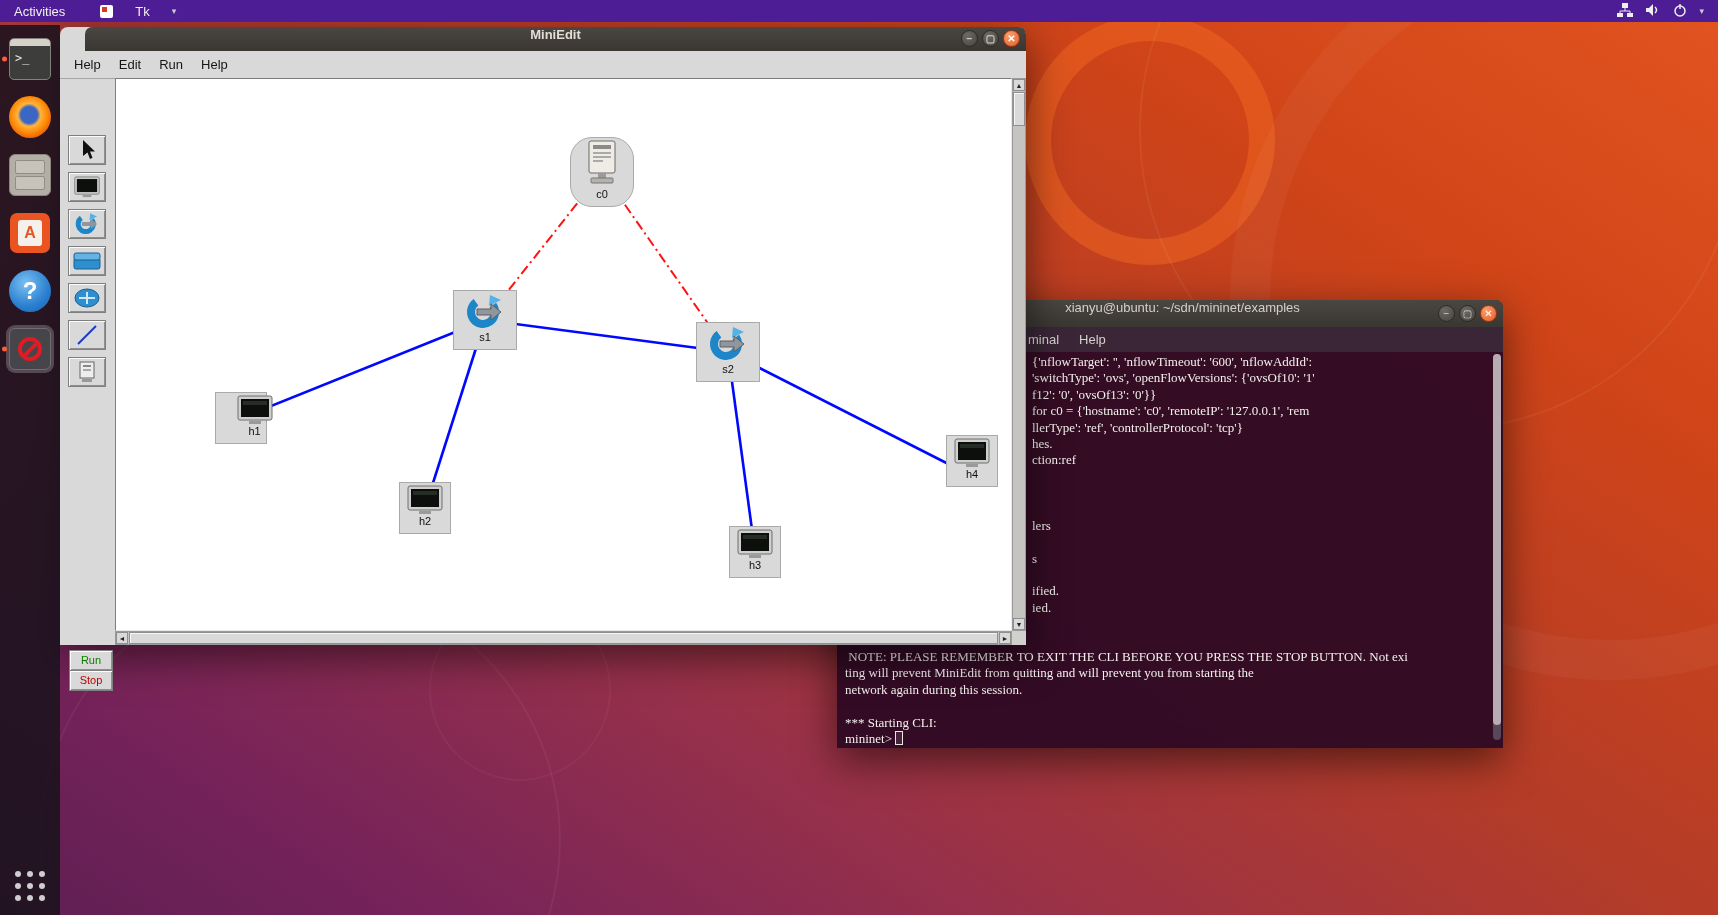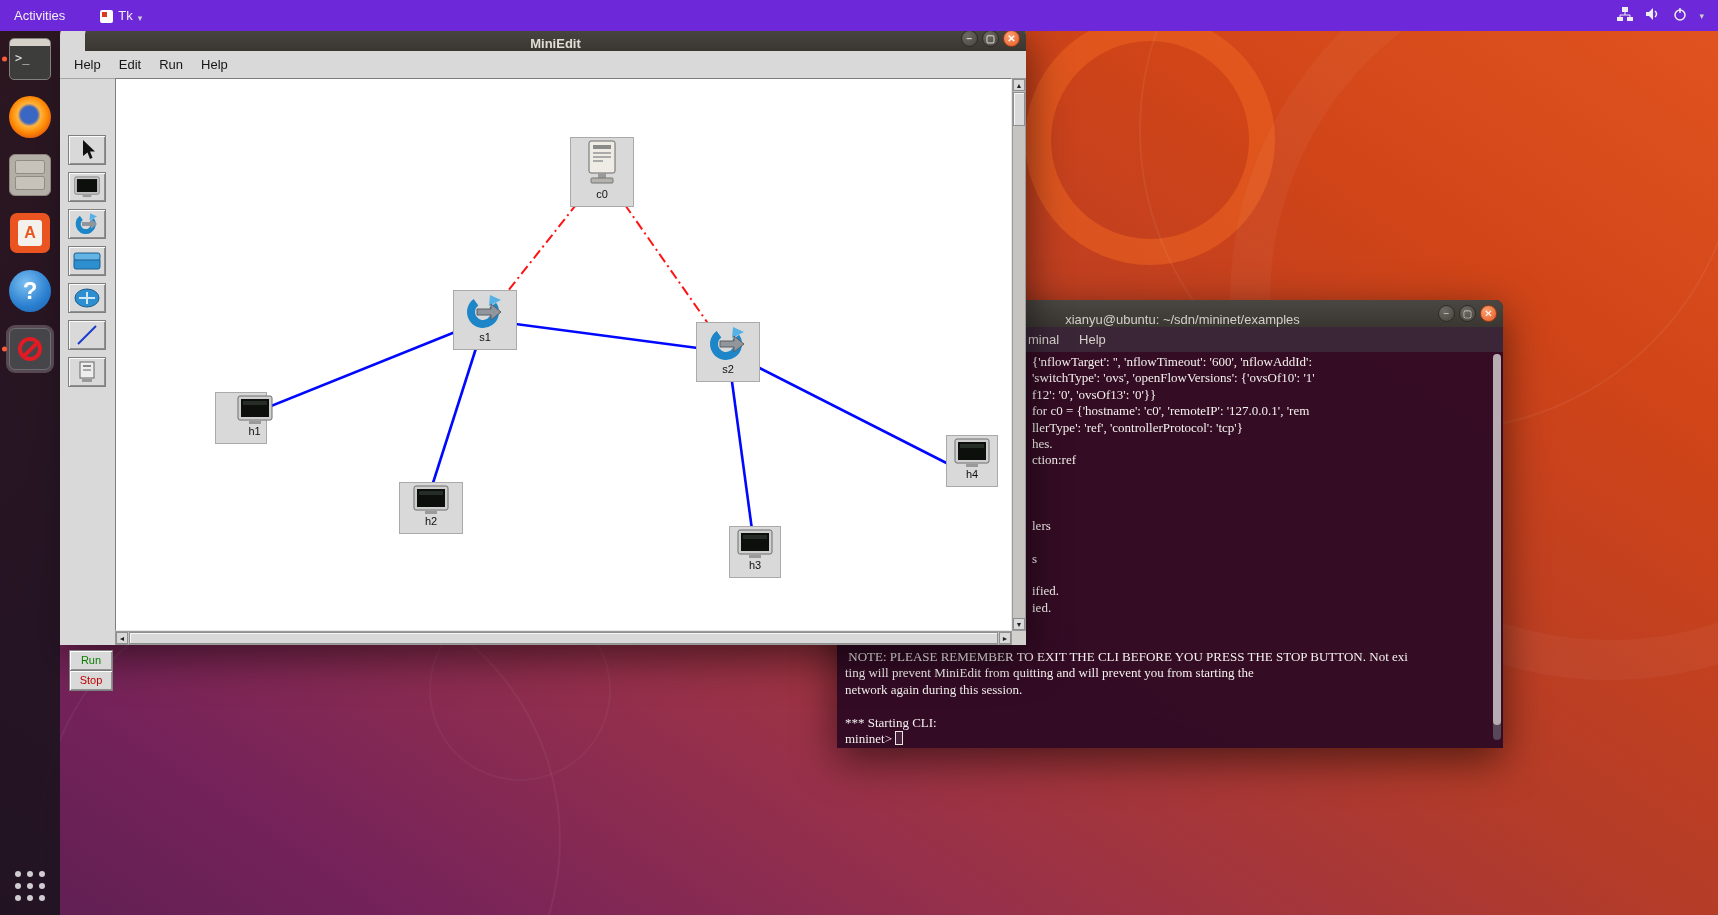--- a/index.html
+++ b/index.html
@@ -4,25 +4,25 @@
 <style>
   html,body{margin:0;padding:0;}
   body{width:1718px;height:915px;position:relative;overflow:hidden;background:#000;font-family:"Liberation Sans",sans-serif;}
 
   
   .wallpaper{position:absolute;inset:0;z-index:0;
     background:linear-gradient(214deg,#e25420 0%,#cf4418 22%,#b43c28 45%,#96304b 68%,#76235a 86%,#5e1f52 100%);}
   .wallpaper svg{position:absolute;left:0;top:0;}
 
   
-  .topbar{position:absolute;left:0;top:0;right:0;height:31px;background:#6d28d9;color:#f1f0ee;
+  .topbar{position:absolute;left:0;top:0;right:0;height:22px;background:#4c1d95;color:#f1f0ee;
     display:flex;align-items:center;z-index:60;font-size:13px;}
   .tb-left{display:flex;align-items:center;gap:16px;padding-left:10px;z-index:2;}
   .activities{padding:0 4px;}
-  .tk-entry{display:flex;align-items:flex-end;gap:5px;padding-left:15px;}
+  .tk-entry{display:flex;align-items:center;gap:22px;padding-left:15px;}
   .tk-ico{width:13px;height:13px;background:#fff;border-radius:2px;position:relative;display:inline-block;}
   .tk-ico::after{content:"";position:absolute;left:2px;top:2px;width:5px;height:5px;background:#d63c22;}
   .caret{font-size:9px;color:#ccc;}
   .tb-clock{position:absolute;left:0;right:0;text-align:center;font-weight:bold;z-index:1;}
   .tb-right{margin-left:auto;display:flex;align-items:center;gap:12px;padding-right:14px;z-index:2;}
 
   
   .dock{position:absolute;left:0;top:25px;bottom:0;width:60px;background:rgba(26,18,29,0.88);z-index:55;
     display:flex;flex-direction:column;align-items:center;padding-top:5px;box-sizing:border-box;}
   .dock-item{position:relative;width:60px;height:58px;display:flex;align-items:center;justify-content:center;flex:0 0 auto;}
@@ -47,21 +47,21 @@
   .ico-noentry{width:40px;height:40px;border-radius:6px;background:#46464a;border:1px solid #6e6e72;
     display:flex;align-items:center;justify-content:center;position:relative;}
   .ico-noentry .ring{width:24px;height:24px;border:4px solid #e01b24;border-radius:50%;position:relative;box-sizing:border-box;}
   .ico-noentry .ring::after{content:"";position:absolute;left:-1px;top:7px;width:18px;height:4px;background:#e01b24;transform:rotate(-45deg);}
   .show-apps{margin-top:auto;margin-bottom:14px;display:grid;grid-template-columns:repeat(3,6px);grid-gap:6px;}
   .show-apps i{width:6px;height:6px;border-radius:50%;background:#cfcdd1;display:block;}
 
   
   .window{position:absolute;border-radius:8px 8px 0 0;box-shadow:0 12px 42px rgba(0,0,0,.55);}
   .titlebar{height:24px;background:linear-gradient(#4a4641,#3a3632);border-radius:7px 7px 0 0;
-    display:flex;align-items:flex-end;justify-content:center;position:relative;color:#e2ded6;font-size:13px;font-weight:bold;
+    display:flex;align-items:flex-start;justify-content:center;position:relative;color:#e2ded6;font-size:13px;font-weight:bold;
     border-bottom:1px solid #24201d;margin-left:25px;}
   .win-controls{position:absolute;right:6px;top:3px;display:flex;gap:4px;}
   .wbtn{width:17px;height:17px;border-radius:50%;background:radial-gradient(circle at 35% 30%,#6d6963,#46433e);
     border:1px solid #2c2926;color:#d8d4cc;font-size:10px;line-height:15px;text-align:center;box-sizing:border-box;}
   .wbtn.close{background:radial-gradient(circle at 35% 30%,#f9a06f,#e65c27);border-color:#9c3a12;color:#fff;}
 
   
   #miniedit{left:60px;top:27px;width:966px;height:618px;background:#d9d9d9;z-index:30;}
   .me-menubar{position:absolute;left:0;top:24px;right:0;height:27px;background:#d9d9d9;border-bottom:1px solid #a6a6a6;
     display:flex;align-items:center;padding-left:5px;font-size:13px;color:#161616;}
@@ -300,21 +300,21 @@
     <div class="canvas" id="topo-canvas">
       <svg id="topo-links" width="897" height="553">
           <line x1="486" y1="93" x2="369" y2="241" class="link-control" stroke="#ff1212"></line>
           <line x1="486" y1="93" x2="612" y2="273" class="link-control" stroke="#ff1212"></line>
           <line x1="369" y1="241" x2="612" y2="273" class="link-data" stroke="#0008ff"></line>
           <line x1="369" y1="241" x2="125" y2="339" class="link-data" stroke="#0008ff"></line>
           <line x1="369" y1="241" x2="309" y2="429" class="link-data" stroke="#0008ff"></line>
           <line x1="612" y1="273" x2="639" y2="473" class="link-data" stroke="#0008ff"></line>
           <line x1="612" y1="273" x2="856" y2="397" class="link-data" stroke="#0008ff"></line>
         </svg>
-    <div class="node node-controller" style="left: 454px; top: 58px; width: 64px; height: 70px;">
+    <div class="node node-controller" style="left: 454px; top: 58px; width: 64px; height: 70px; border-radius: 22px;">
           <svg width="40" height="48" viewBox="0 0 40 48">
             <rect x="7" y="1" width="26" height="32" rx="2" fill="#efece6" stroke="#6b6b6b"></rect>
             <rect x="11" y="5" width="18" height="4" fill="#8a8a8a"></rect>
             <rect x="11" y="12" width="18" height="2" fill="#aaa"></rect>
             <rect x="11" y="16" width="18" height="2" fill="#aaa"></rect>
             <rect x="11" y="20" width="10" height="2" fill="#aaa"></rect>
             <rect x="16" y="33" width="8" height="5" fill="#9a9a9a"></rect>
             <rect x="9" y="38" width="22" height="5" rx="1" fill="#b5b2ad" stroke="#777"></rect>
           </svg>
           <div class="nlabel">c0</div>
@@ -341,21 +341,21 @@
         </div>
         <div class="node node-host" style="left: 99px; top: 313px; width: 52px; height: 52px; padding-left: 27px;">
           <svg width="36" height="30" viewBox="0 0 36 30">
             <rect x="1" y="1" width="34" height="24" rx="2" fill="#cfcfcf" stroke="#6e6e6e"></rect>
             <rect x="4" y="4" width="28" height="18" fill="#0d0f0d"></rect>
             <rect x="6" y="6" width="24" height="4" fill="#262d26"></rect>
             <rect x="12" y="26" width="12" height="3" fill="#9a9a9a"></rect>
           </svg>
           <div class="nlabel">h1</div>
         </div>
-        <div class="node node-host" style="left: 283px; top: 403px; width: 64px; height: 52px;">
+        <div class="node node-host" style="left: 283px; top: 403px; width: 52px; height: 52px;">
           <svg width="36" height="30" viewBox="0 0 36 30">
             <rect x="1" y="1" width="34" height="24" rx="2" fill="#cfcfcf" stroke="#6e6e6e"></rect>
             <rect x="4" y="4" width="28" height="18" fill="#0d0f0d"></rect>
             <rect x="6" y="6" width="24" height="4" fill="#262d26"></rect>
             <rect x="12" y="26" width="12" height="3" fill="#9a9a9a"></rect>
           </svg>
           <div class="nlabel">h2</div>
         </div>
         <div class="node node-host" style="left: 613px; top: 447px; width: 52px; height: 52px;">
           <svg width="36" height="30" viewBox="0 0 36 30">

